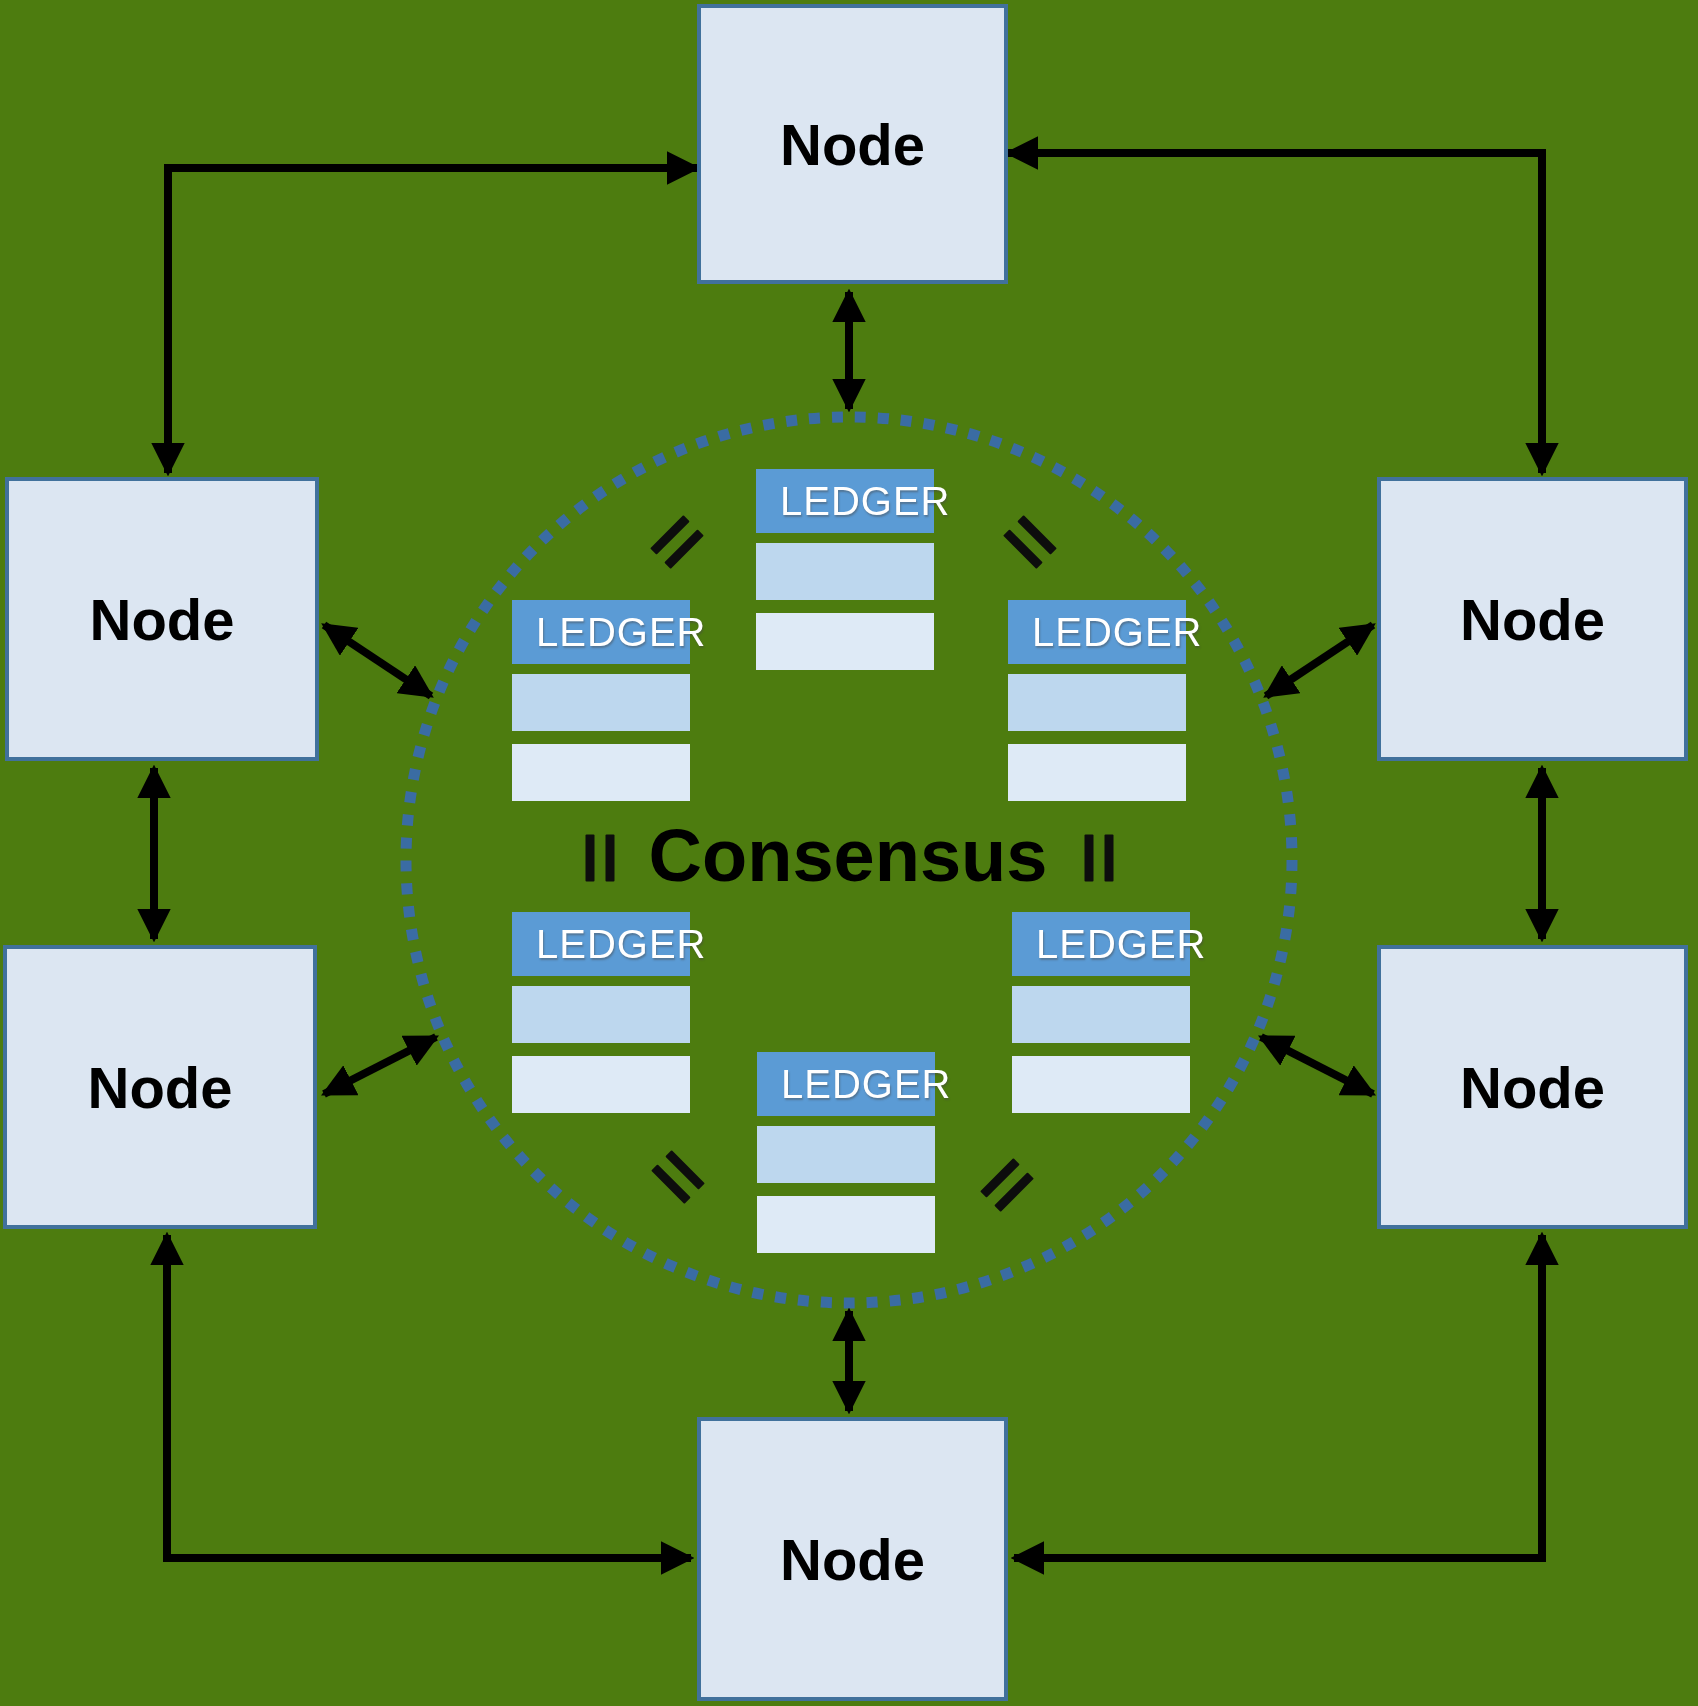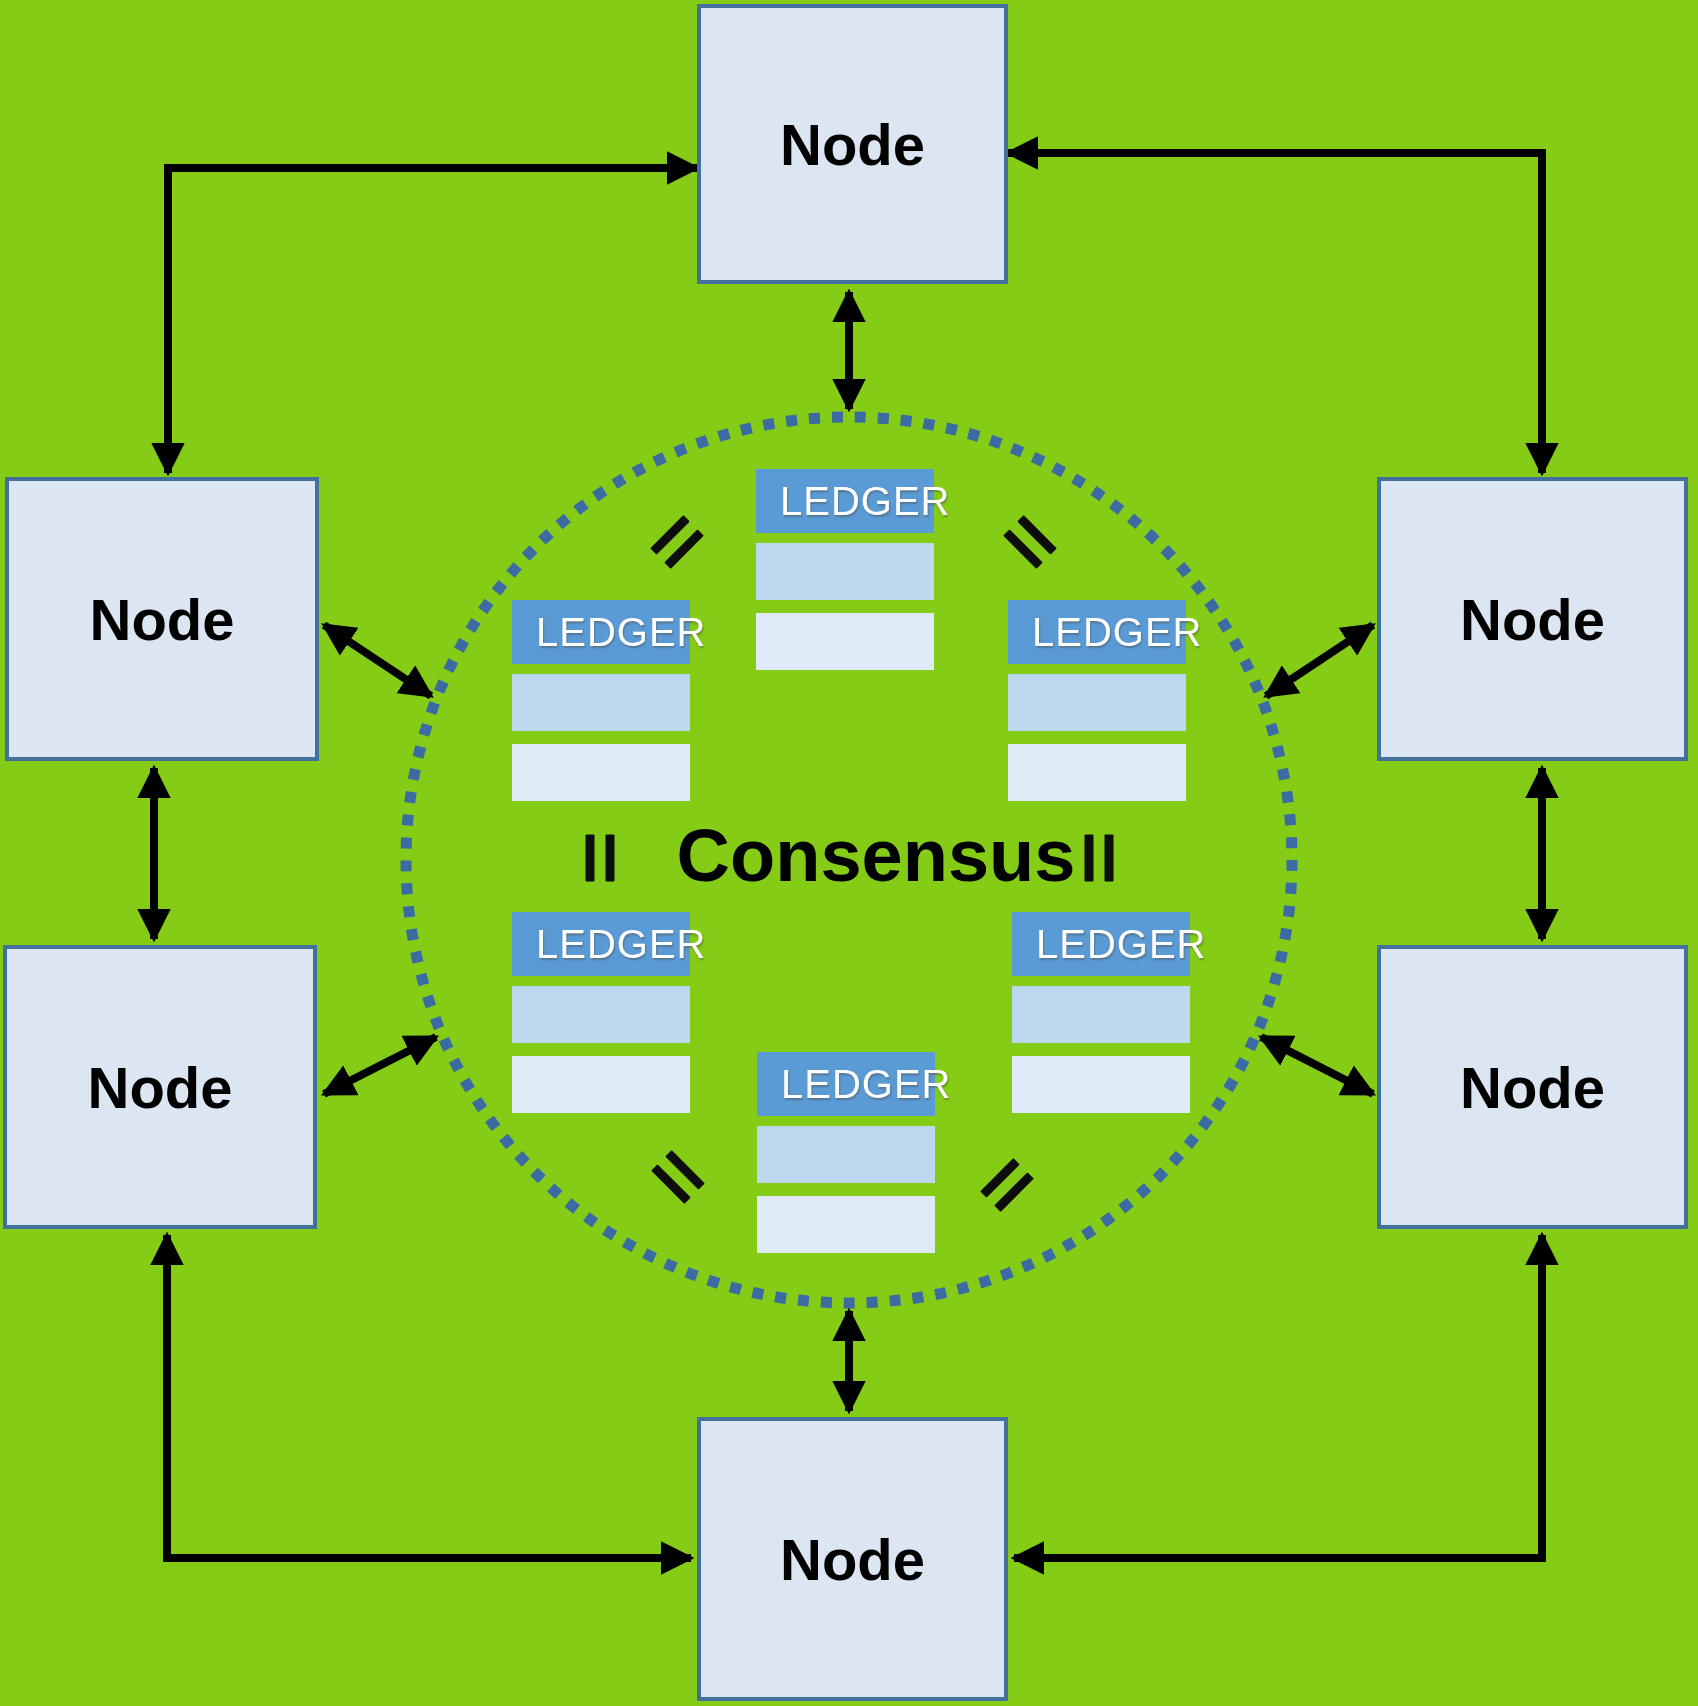--- a/index.html
+++ b/index.html
@@ -1,19 +1,19 @@
 <!DOCTYPE html>
 <html style="--node-fill: #dce6f2; --node-border: #41719c; --node-text: #000000; --ledger-header-fill: #5b9bd5; --ledger-row1-fill: #bdd7ee; --ledger-row2-fill: #deeaf6; --ledger-text: #ffffff; --circle-dots: #3a6ca3; --arrow: #000000;"><head>
 <meta charset="utf-8">
 <style>
   html,body{margin:0;padding:0;background:#ffffff;}
   .stage{
     position:relative;
     width:1698px;height:1706px;
-    background:#84cc16;
+    background:#4d7c0f;
     font-family:"Liberation Sans", sans-serif;
     overflow:hidden;
   }
   svg.connectors{
     position:absolute;left:0;top:0;width:1698px;height:1706px;
     z-index:1;overflow:visible;
   }
   svg.connectors path.conn{
     fill:none;
     stroke:var(--arrow,#000000);
@@ -52,21 +52,21 @@
   .ledger-row{height:57px;}
   .ledger-row.r1{margin-top:10px;background:var(--ledger-row1-fill,#bdd7ee);}
   .ledger-row.r2{margin-top:13px;background:var(--ledger-row2-fill,#deeaf6);}
   .equals{
     position:absolute;z-index:2;width:47px;
     display:flex;flex-direction:column;gap:11px;
   }
   .equals i{display:block;height:9px;background:#0d0d0d;border-radius:1px;}
   .consensus{
     position:absolute;z-index:2;
-    left:876px;top:855px;
+    left:848px;top:855px;
     transform:translate(-50%,-50%);
     font-size:74px;font-weight:700;color:var(--node-text,#000000);
     white-space:nowrap;
   }
 </style>
 </head>
 <body>
 
 <div class="stage">
 

